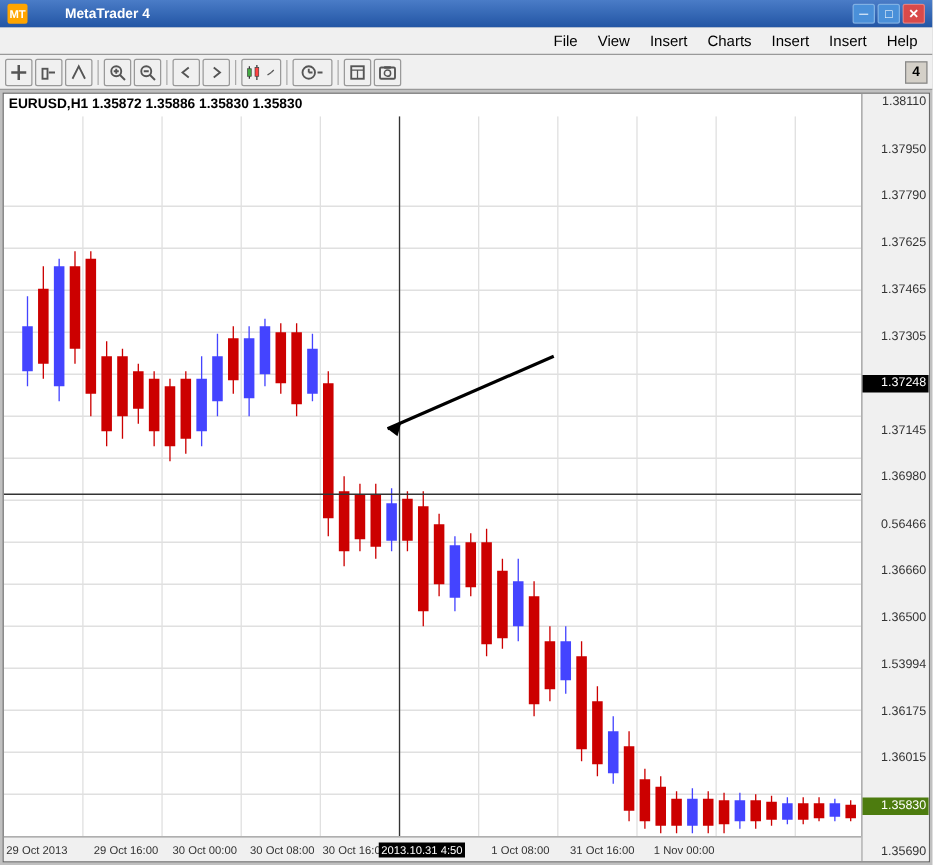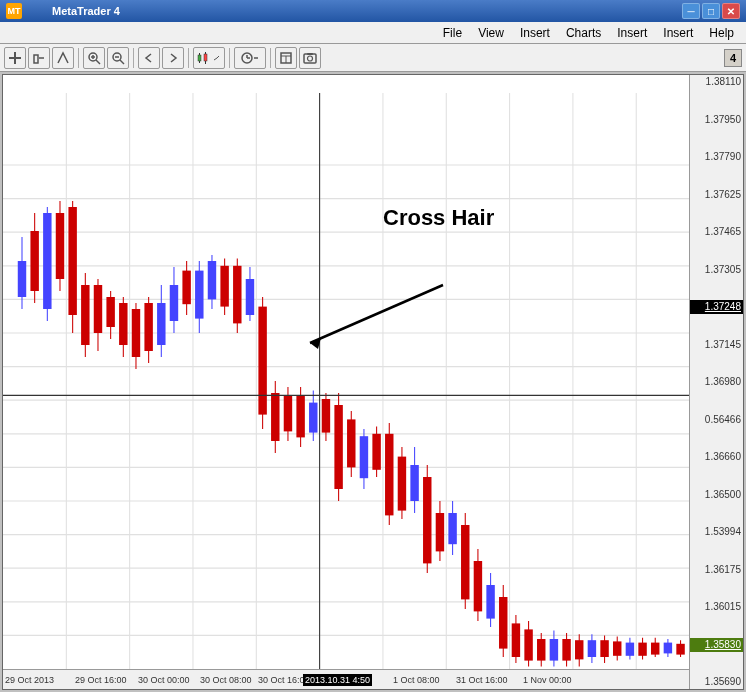--- a/index.html
+++ b/index.html
@@ -125,21 +125,20 @@
     .price-label {
       font-size: 10px;
       padding: 0 2px;
       color: #333;
       text-align: right;
       line-height: 1.4;
     }
     .price-label.active {
       background: #000;
       color: #fff;
-      text-decoration: underline;
     }
 
     
     #crosshair-annotation {
       position: absolute;
       font-size: 18px;
       font-weight: bold;
       color: #000;
       pointer-events: none;
     }
@@ -296,20 +295,21 @@
       <circle cx="7" cy="7.5" r="2.5" fill="none" stroke="#555" stroke-width="1.2"></circle>
       <rect x="4" y="2" width="6" height="2" rx="1" fill="#555"></rect>
     </svg>
   </div>
   <div id="toolbar-right-num">4</div>
 </div>
 
 <div id="main-area">
   <div id="chart-container">
 
+    <div id="chart-info">EURUSD,H1  1.35872 1.35886 1.35830 1.35830</div>
 
     <div id="chart-canvas">
       <svg id="candles-svg" viewBox="0 0 650 480" preserveAspectRatio="none">
 
         <line x1="0" y1="60" x2="650" y2="60" stroke="#e0e0e0" stroke-width="1"></line>
         <line x1="0" y1="88" x2="650" y2="88" stroke="#e0e0e0" stroke-width="1"></line>
         <line x1="0" y1="116" x2="650" y2="116" stroke="#e0e0e0" stroke-width="1"></line>
         <line x1="0" y1="144" x2="650" y2="144" stroke="#e0e0e0" stroke-width="1"></line>
         <line x1="0" y1="172" x2="650" y2="172" stroke="#e0e0e0" stroke-width="1"></line>
         <line x1="0" y1="200" x2="650" y2="200" stroke="#e0e0e0" stroke-width="1"></line>
@@ -524,23 +524,20 @@
       <span class="time-label" style="left:72px">29 Oct 16:00</span>
       <span class="time-label" style="left:135px">30 Oct 00:00</span>
       <span class="time-label" style="left:197px">30 Oct 08:00</span>
       <span class="time-label" style="left:255px">30 Oct 16:00</span>
       <span class="time-label active-time" style="left:300px;background:#000;color:#fff;padding:1px 2px;">2013.10.31 4:50</span>
       <span class="time-label" style="left:390px">1 Oct 08:00</span>
       <span class="time-label" style="left:453px">31 Oct 16:00</span>
       <span class="time-label" style="left:520px">1 Nov 00:00</span>
     </div>
 
-    <div id="crosshair-annotation" style="left:380px; top:130px; font-size:22px; font-weight:bold; color:#000;">
-      Cross Hair
-    </div>
 
     <svg style="position:absolute;left:0;top:0;width:100%;height:100%;pointer-events:none;">
       <line x1="440" y1="210" x2="307" y2="268" stroke="#000" stroke-width="2.5"></line>
       <polygon points="307,268 318,263 315,274" fill="#000"></polygon>
     </svg>
 
   </div>
 </div>
 
 </body></html>

